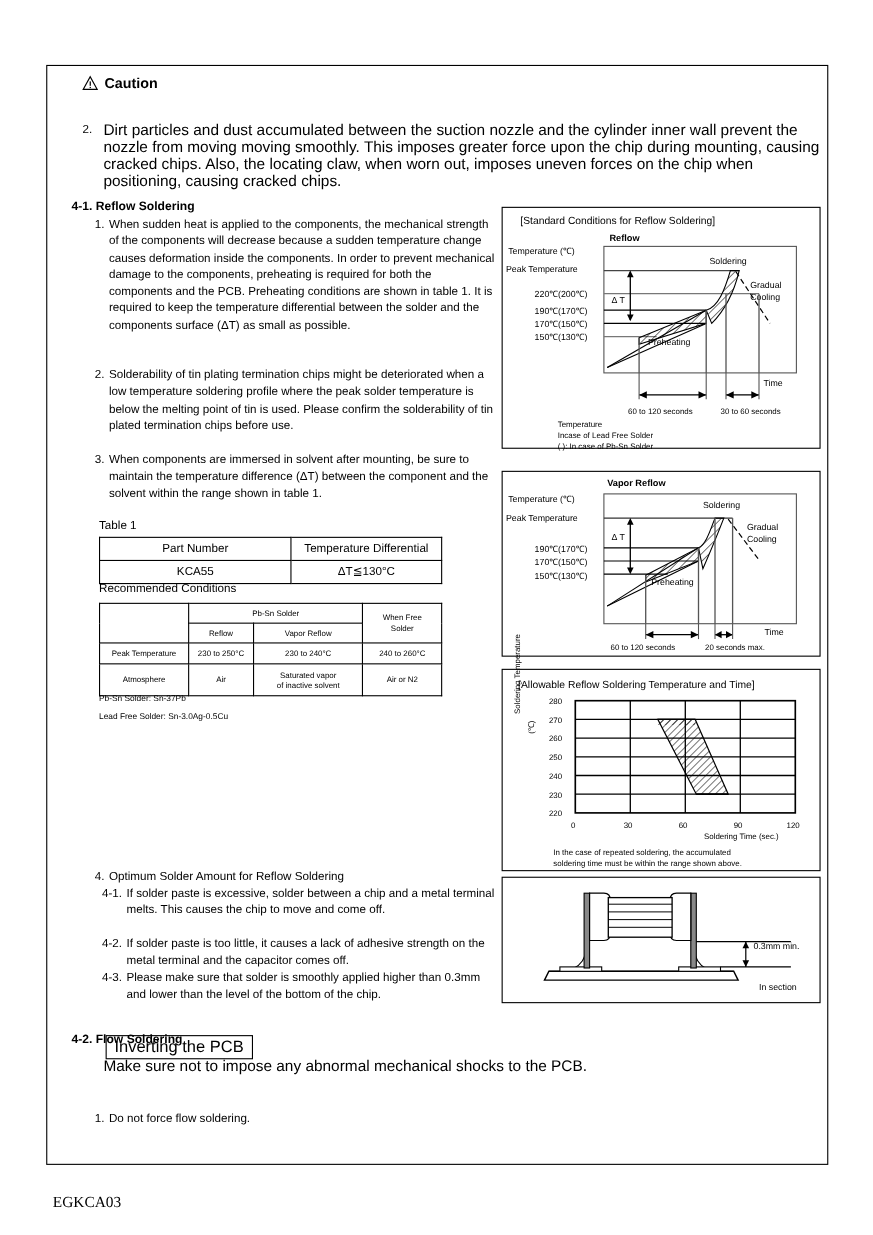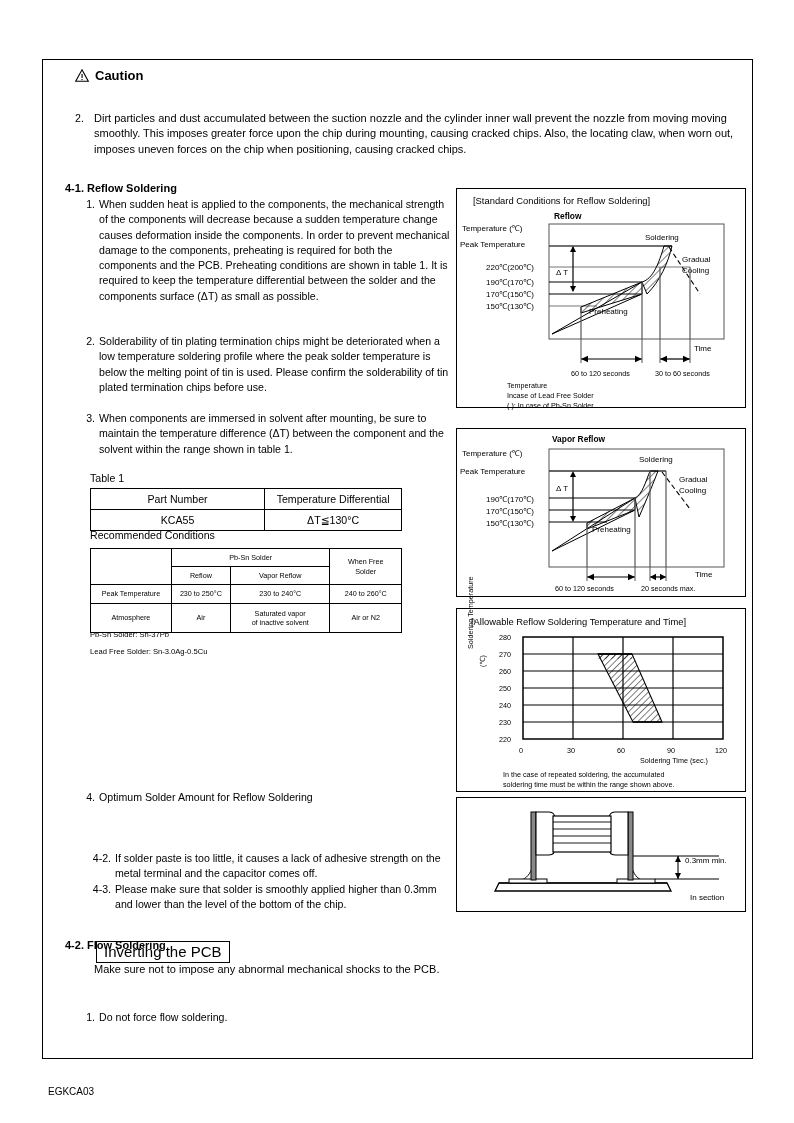--- a/index.html
+++ b/index.html
@@ -23,21 +23,21 @@
     border:1.6px solid #000;box-sizing:border-box;
   }
 
   
   .caution{
     position:absolute;left:32px;top:8px;display:flex;align-items:center;gap:6px;
     font-size:13px;font-weight:bold;
   }
   .warn-tri{display:inline-block;width:14px;height:13px;}
 
-  .para{position:absolute;font-size:11px;line-height:15.4px;}
+  .para{position:absolute;font-size:14px;line-height:15.4px;}
   .num{position:absolute;font-size:10.6px;line-height:15.4px;}
 
   
   .c-num{left:32px;top:51px;}
   .c-body{left:51px;top:51px;width:655px;}
 
   
   .h-41{position:absolute;left:22px;top:122px;font-size:11px;font-weight:bold;}
   .li{position:absolute;font-size:10.6px;line-height:15.3px;}
   .li .mk{position:absolute;left:0;top:0;width:20px;text-align:right;}
@@ -68,21 +68,21 @@
 
   
   .boxlabel{
     position:absolute;border:1.2px solid #000;padding:1px 7px 2px;
     font-size:15px;background:#fff;
   }
 
   .h-42{position:absolute;left:22px;top:879px;font-size:11px;font-weight:bold;}
 
   
-  .f-left{position:absolute;left:48px;top:1086px;font-size:10px;}
+  .f-left{position:absolute;left:48px;top:1086px;font-size:14px;font-family:Liberation Serif, serif;}
   .f-center{position:absolute;left:0;top:1082px;width:794px;text-align:center;font-size:12px;}
 
   svg{display:block;overflow:visible;}
 </style>
 </head>
 <body>
 
 <div class="page">
 
 
@@ -382,20 +382,24 @@
         <line x1="221" y1="58" x2="221" y2="81" stroke="#000" stroke-width="1.1"></line>
         <path d="M221 58 l-3 6 h6 Z" fill="#000"></path>
         <path d="M221 81 l-3 -6 h6 Z" fill="#000"></path>
       </svg>
     </div>
 
     <div class="li" style="left:32px;top:730px;width:375px;">
       <span class="mk">4.</span>
       <span class="bd">Optimum Solder Amount for Reflow Soldering</span>
     </div>
+    <div class="li" style="left:38px;top:745px;width:372px;">
+      <span class="mk" style="width:30px">4-1.</span>
+      <span class="bd" style="margin-left:34px">If solder paste is excessive, solder between a chip and a metal terminal melts. This causes the chip to move and come off.</span>
+    </div>
     <div class="li" style="left:38px;top:791px;width:372px;">
       <span class="mk" style="width:30px">4-2.</span>
       <span class="bd" style="margin-left:34px">If solder paste is too little, it causes a lack of adhesive strength on the metal terminal and the capacitor comes off.</span>
     </div>
     <div class="li" style="left:38px;top:822px;width:372px;">
       <span class="mk" style="width:30px">4-3.</span>
       <span class="bd" style="margin-left:34px">Please make sure that solder is smoothly applied higher than 0.3mm and lower than the level of the bottom of the chip.</span>
     </div>
 
     <div class="boxlabel" style="left:53px;top:881px;">Inverting the PCB</div>

